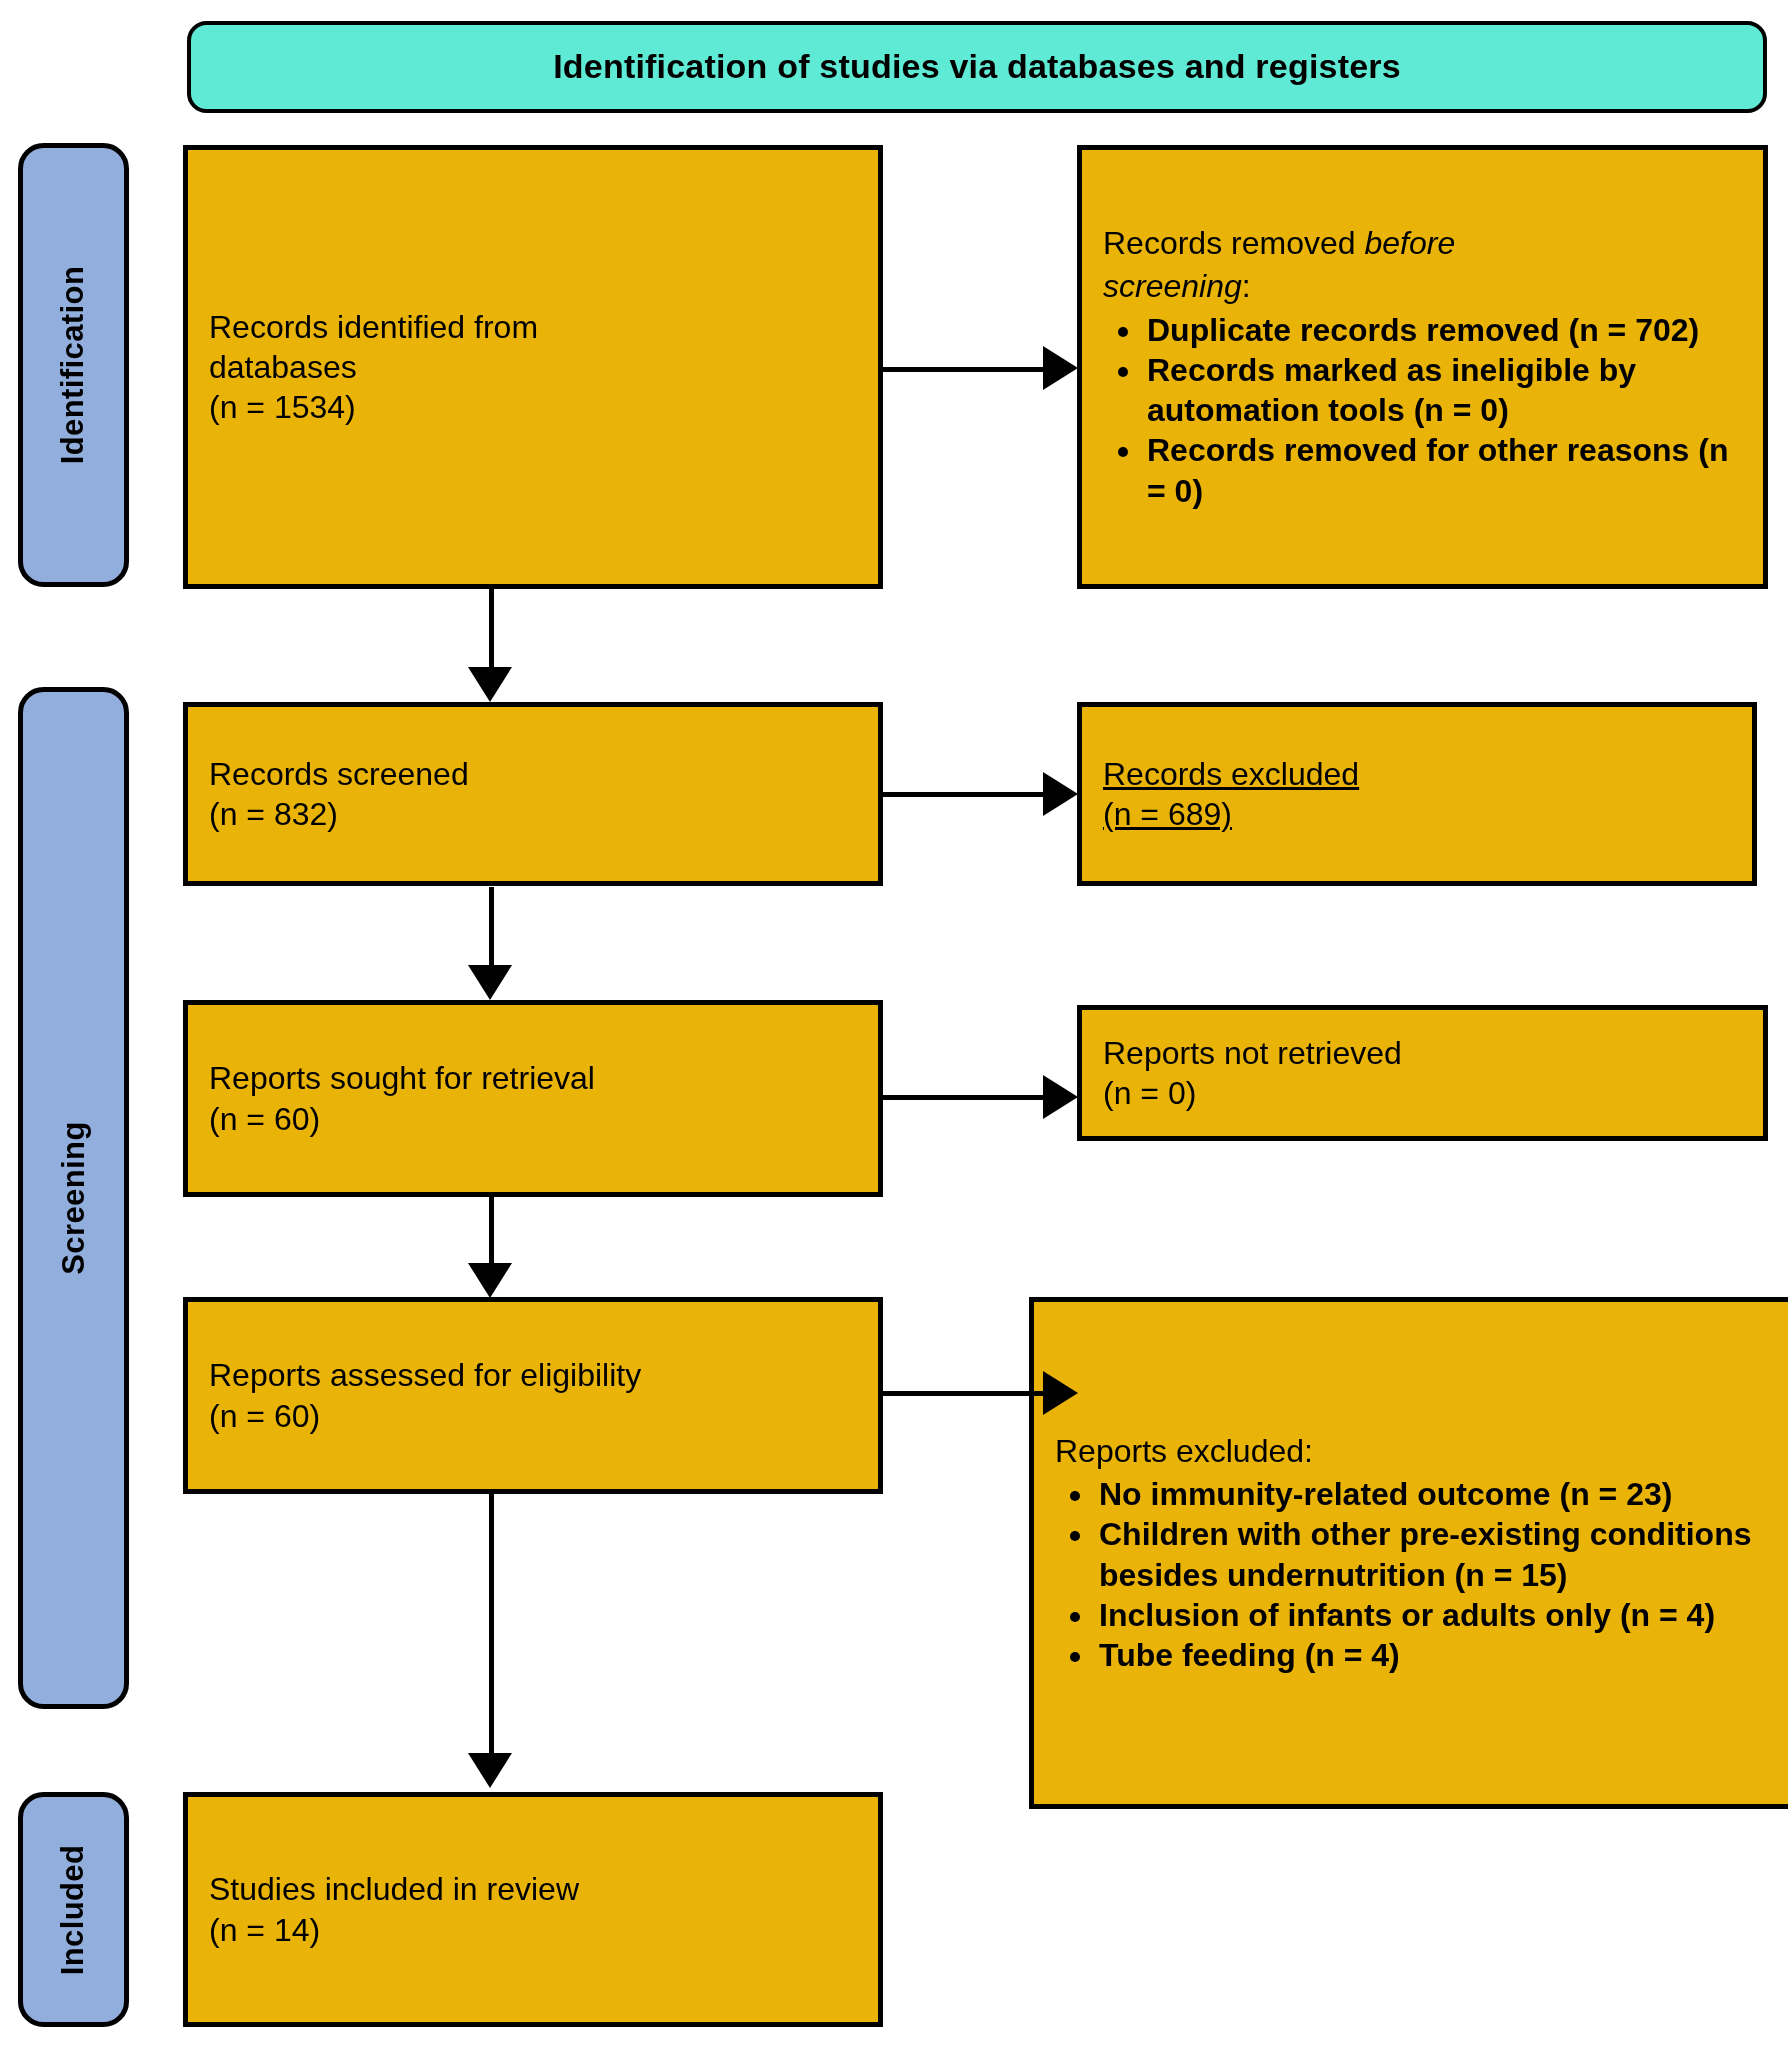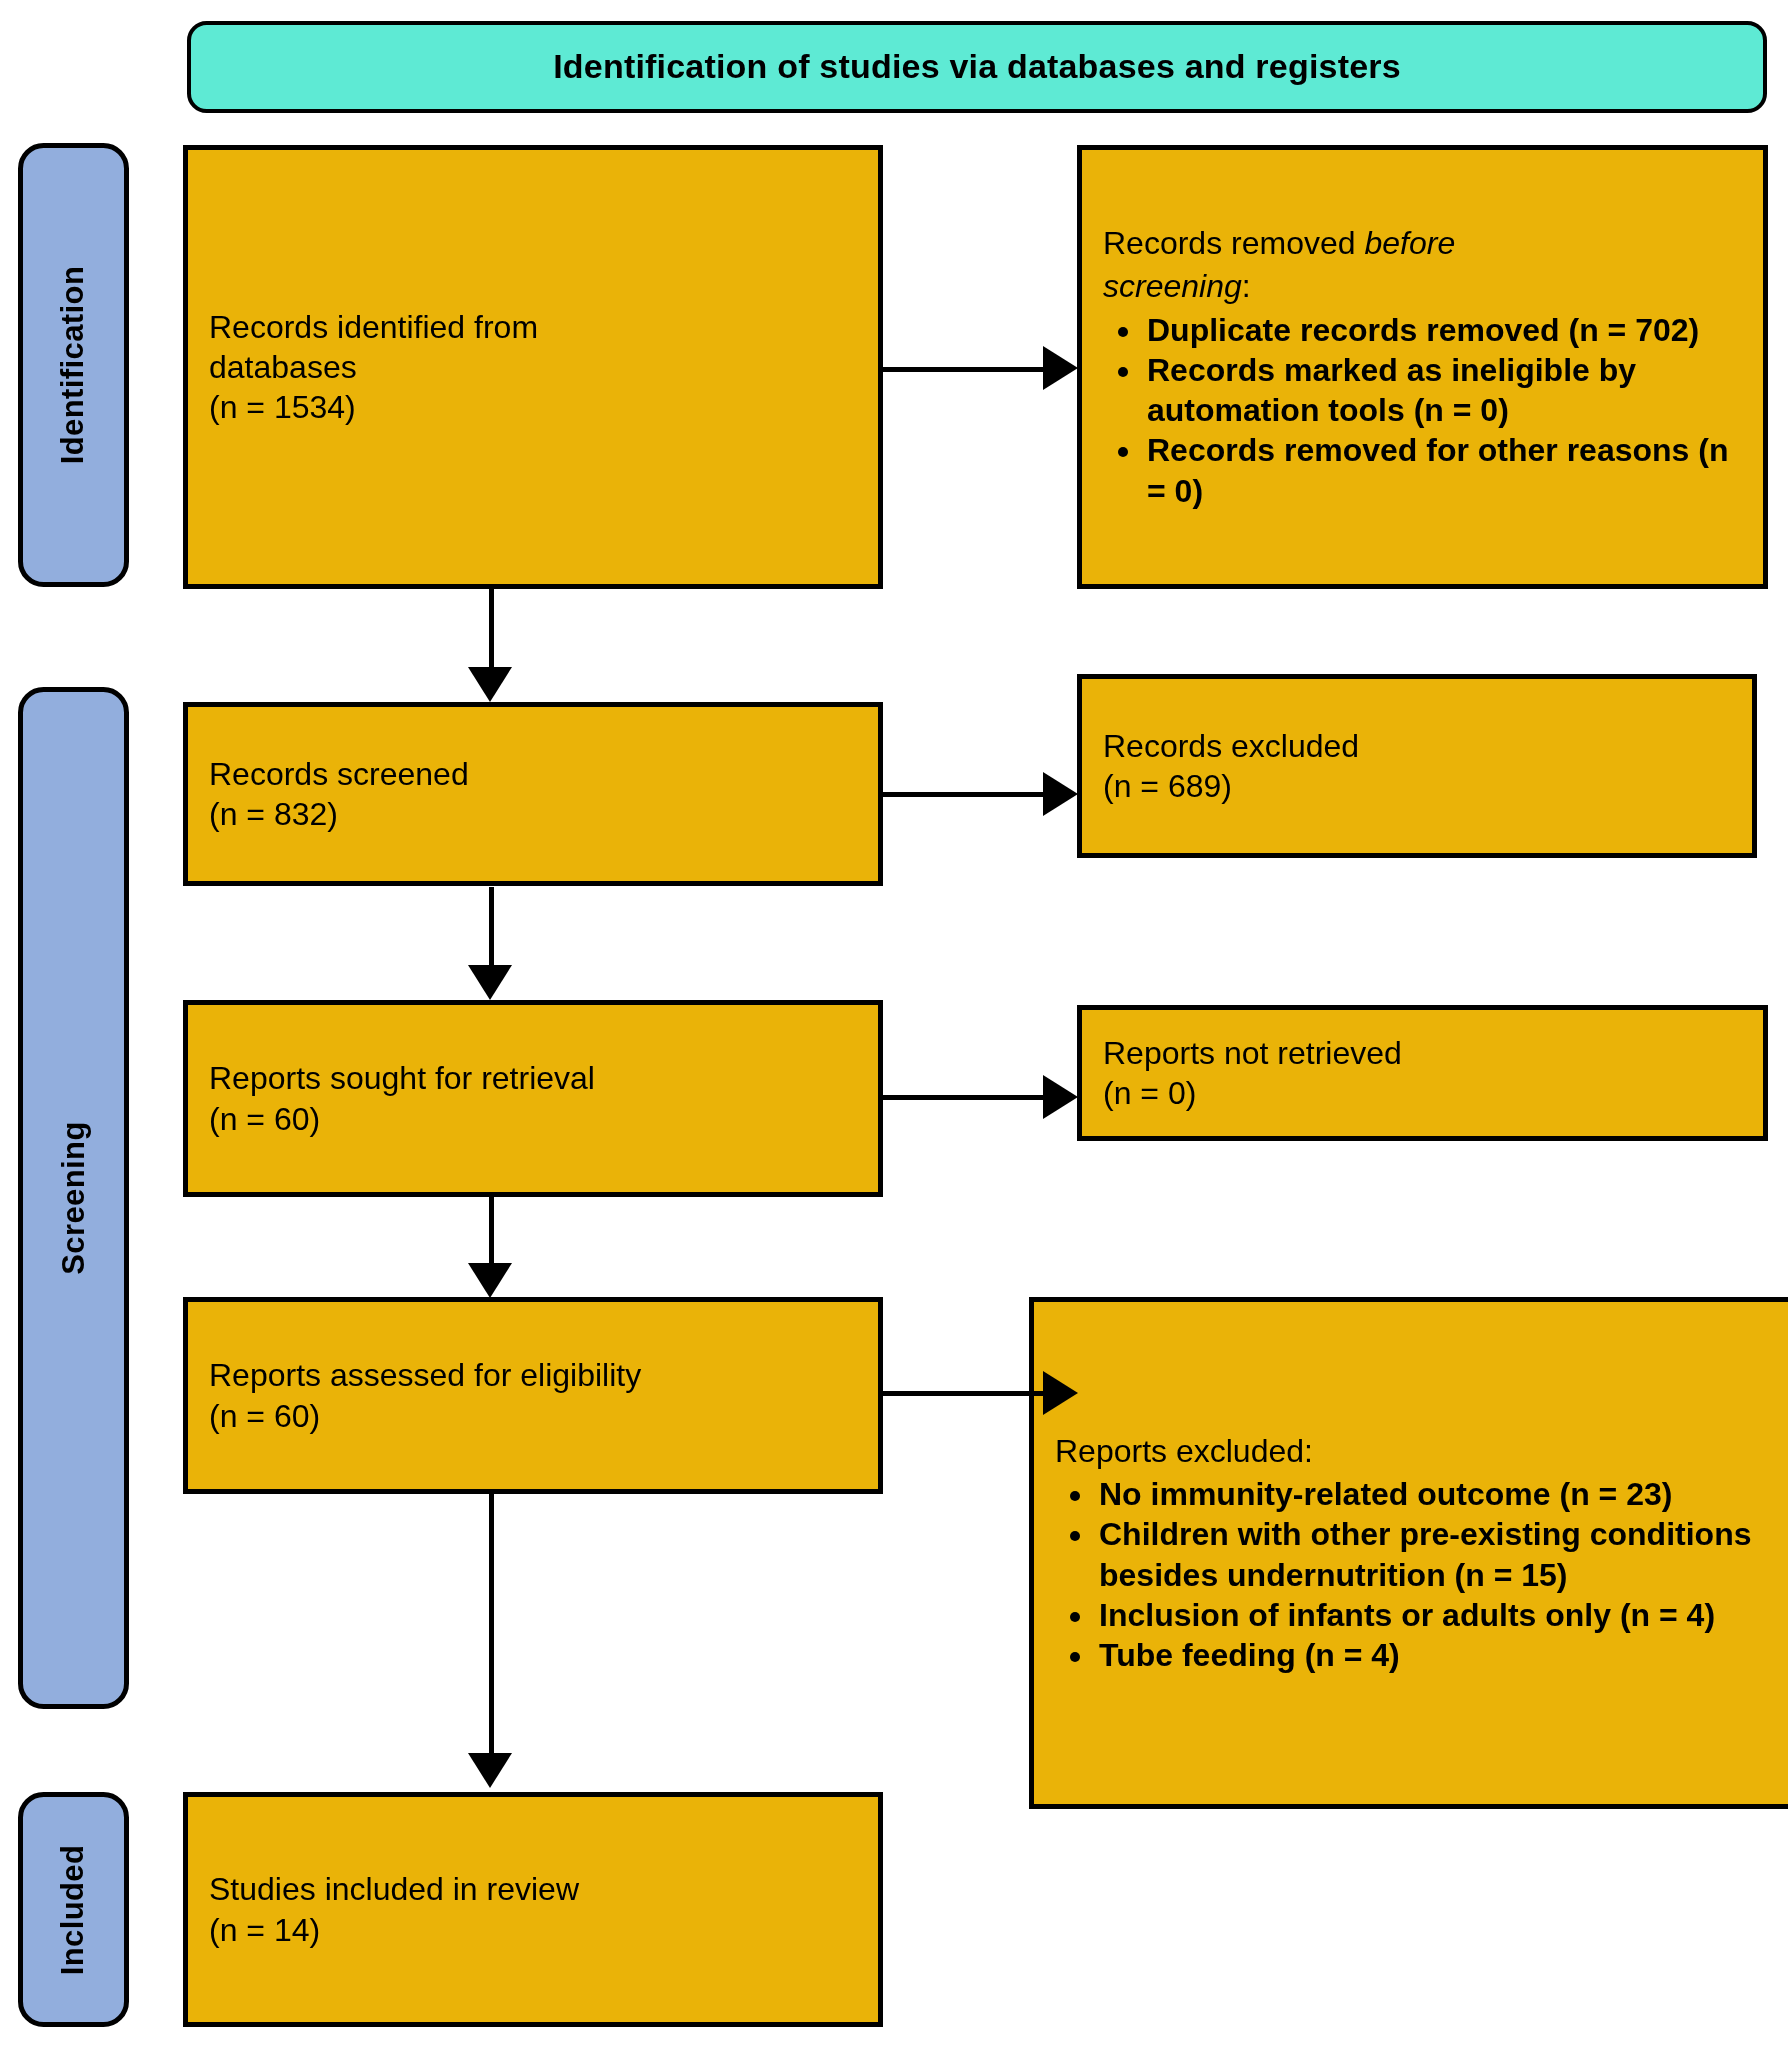--- a/index.html
+++ b/index.html
@@ -99,21 +99,21 @@
     margin: 0;
     padding-left: 3px;
     font-weight: bold;
   }
   .ital { font-style: italic; }
 
   
   #box-identified   { left: 183px;  top: 145px;  width: 700px;  height: 444px; }
   #box-removed      { left: 1077px; top: 145px;  width: 691px;  height: 444px; }
   #box-screened     { left: 183px;  top: 702px;  width: 700px;  height: 184px; }
-  #box-excluded     { left: 1077px; top: 674px;  width: 680px;  height: 184px; }
+  #box-excluded     { left: 1077px; top: 702px;  width: 680px;  height: 184px; text-decoration: underline; }
   #box-sought       { left: 183px;  top: 1000px; width: 700px;  height: 197px; }
   #box-notretrieved { left: 1077px; top: 1005px; width: 691px;  height: 136px; }
   #box-assessed     { left: 183px;  top: 1297px; width: 700px;  height: 197px; }
   #box-repexcluded  { left: 1029px; top: 1297px; width: 830px;  height: 512px; }
   #box-included     { left: 183px;  top: 1792px; width: 700px;  height: 235px; }
 
   
   .vline {
     position: absolute;
     width: 5.3px;

